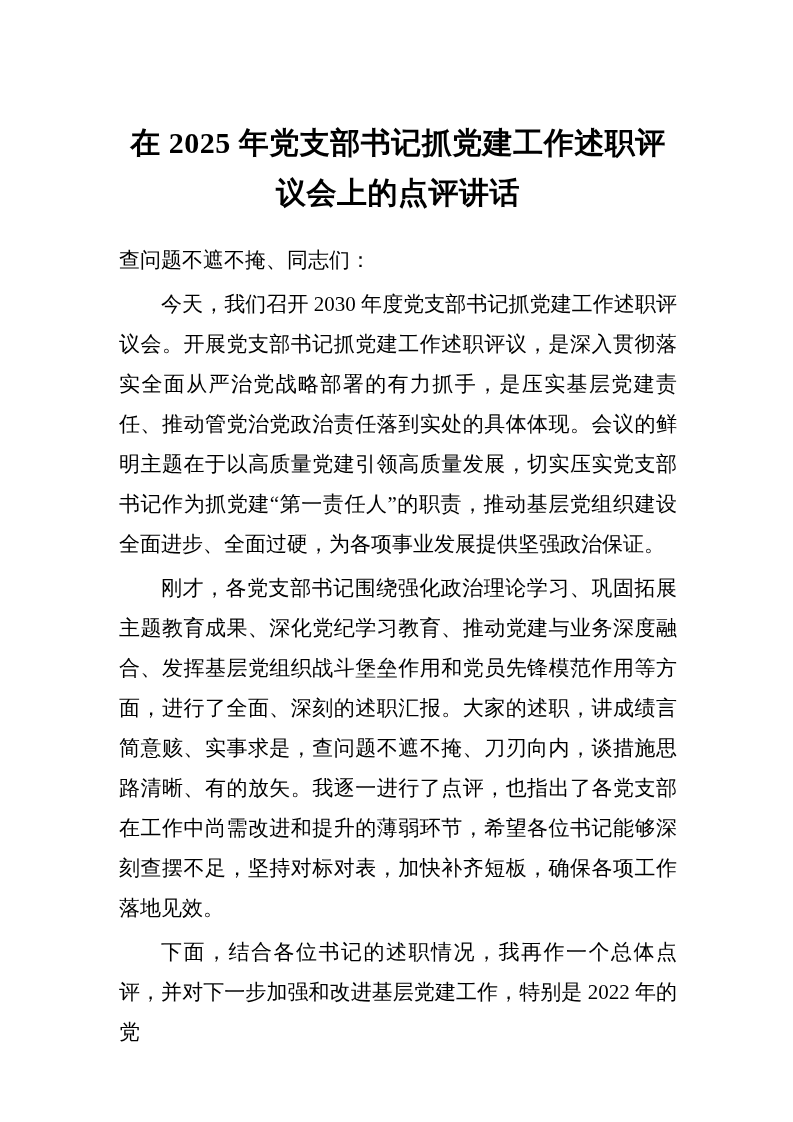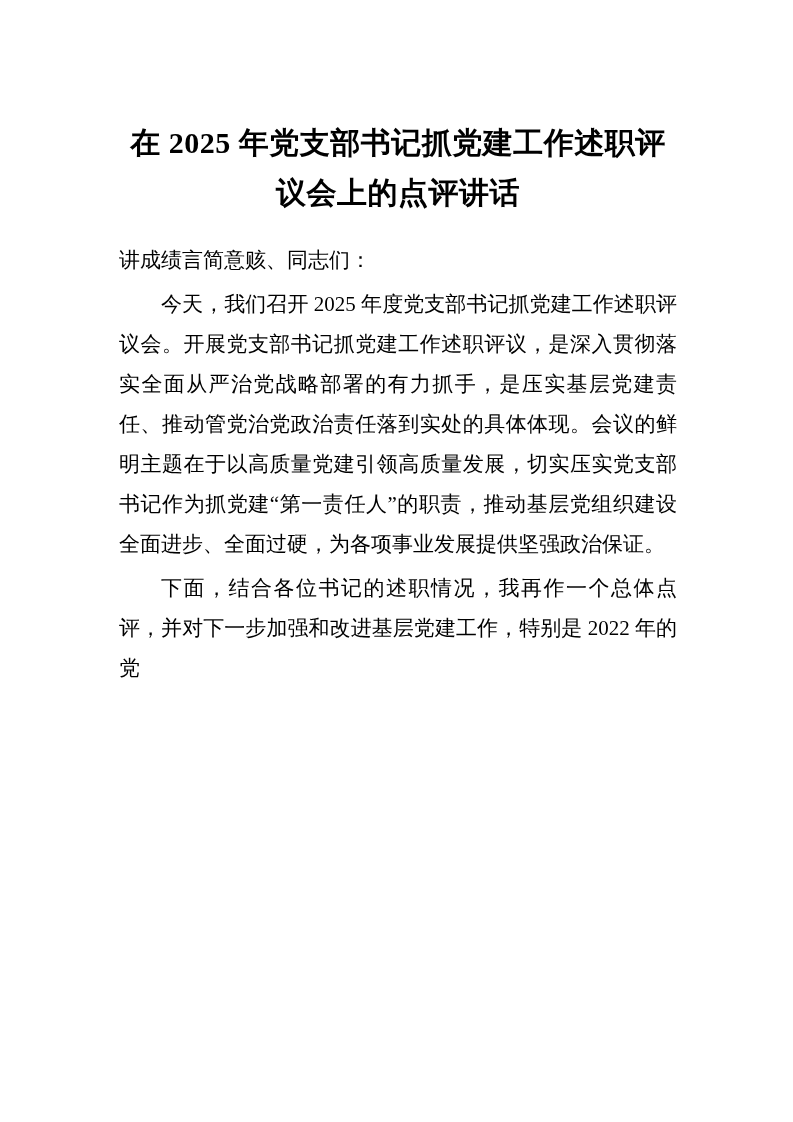--- a/index.html
+++ b/index.html
@@ -46,20 +46,21 @@
     text-indent: 2em;
   }
 </style>
 </head>
 <body>
 
 <div class="page">
   <h1 class="doc-title">在 2025 年党支部书记抓党建工作述职评议会上的点评讲话</h1>
 
   <div class="doc-body">
-    <p class="salutation">讲成绩言简意赅、同志们：</p>
+    <p class="salutation">查问题不遮不掩、同志们：</p>
 
-    <p class="para">今天，我们召开 2025 年度党支部书记抓党建工作述职评议会。开展党支部书记抓党建工作述职评议，是深入贯彻落实全面从严治党战略部署的有力抓手，是压实基层党建责任、推动管党治党政治责任落到实处的具体体现。会议的鲜明主题在于以高质量党建引领高质量发展，切实压实党支部书记作为抓党建“第一责任人”的职责，推动基层党组织建设全面进步、全面过硬，为各项事业发展提供坚强政治保证。</p>
+    <p class="para">今天，我们召开 2030 年度党支部书记抓党建工作述职评议会。开展党支部书记抓党建工作述职评议，是深入贯彻落实全面从严治党战略部署的有力抓手，是压实基层党建责任、推动管党治党政治责任落到实处的具体体现。会议的鲜明主题在于以高质量党建引领高质量发展，切实压实党支部书记作为抓党建“第一责任人”的职责，推动基层党组织建设全面进步、全面过硬，为各项事业发展提供坚强政治保证。</p>
 
+    <p class="para">刚才，各党支部书记围绕强化政治理论学习、巩固拓展主题教育成果、深化党纪学习教育、推动党建与业务深度融合、发挥基层党组织战斗堡垒作用和党员先锋模范作用等方面，进行了全面、深刻的述职汇报。大家的述职，讲成绩言简意赅、实事求是，查问题不遮不掩、刀刃向内，谈措施思路清晰、有的放矢。我逐一进行了点评，也指出了各党支部在工作中尚需改进和提升的薄弱环节，希望各位书记能够深刻查摆不足，坚持对标对表，加快补齐短板，确保各项工作落地见效。</p>
 
     <p class="para">下面，结合各位书记的述职情况，我再作一个总体点评，并对下一步加强和改进基层党建工作，特别是 2022 年的党</p>
   </div>
 </div>
 
 </body></html>

